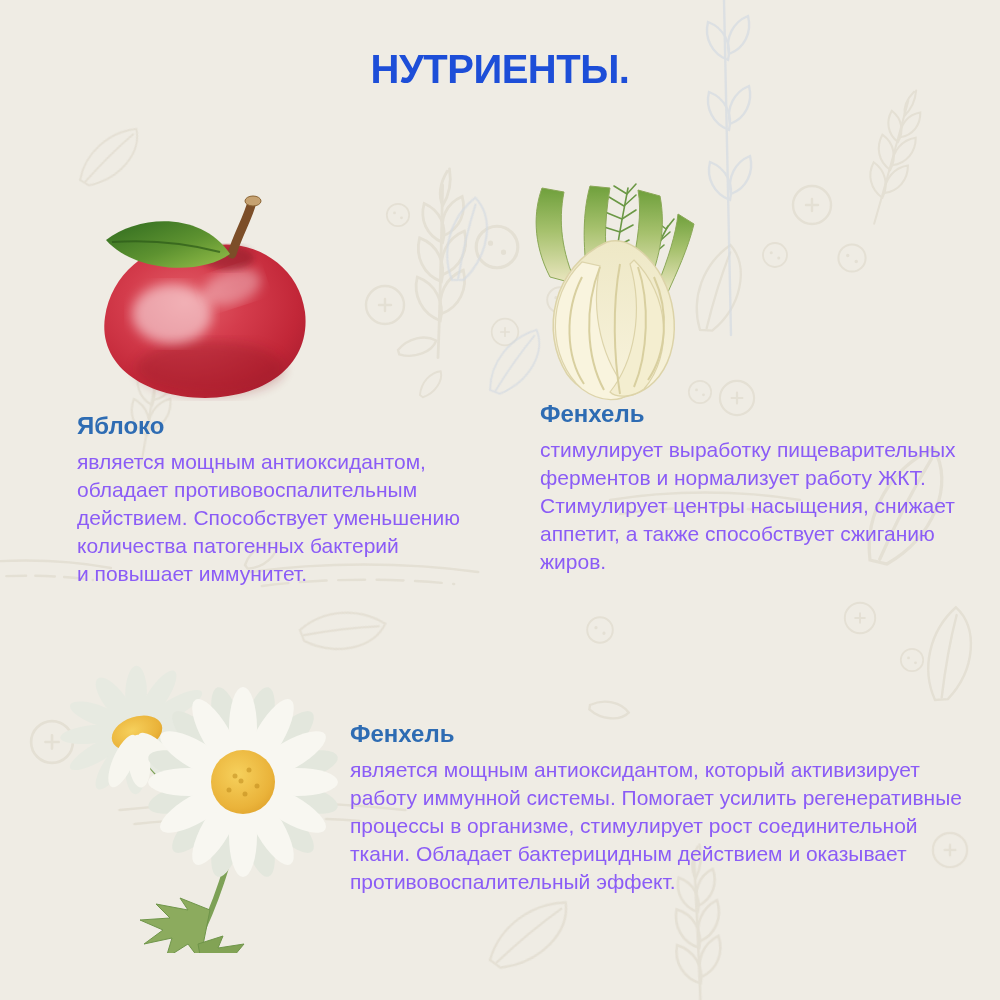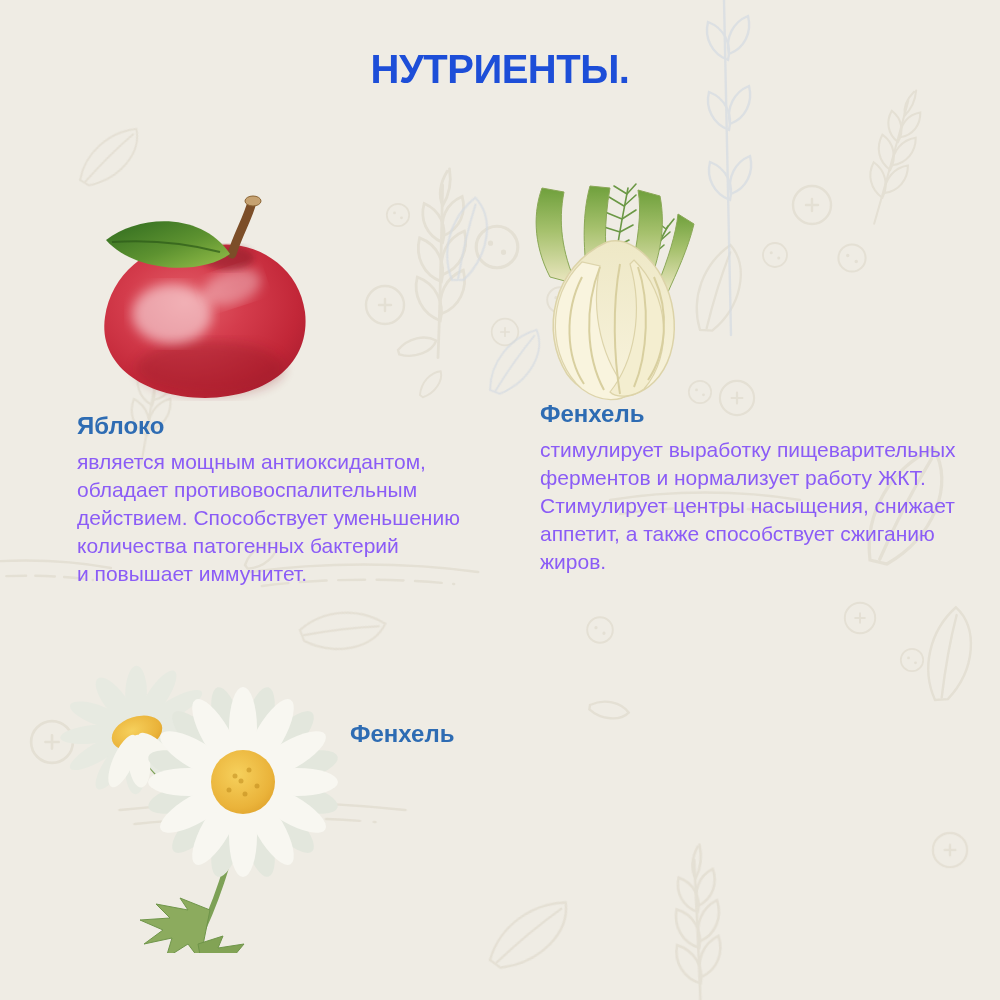--- a/index.html
+++ b/index.html
@@ -299,15 +299,20 @@
     <h2>Фенхель</h2>
     <p>стимулирует выработку пищеварительных
 ферментов и нормализует работу ЖКТ.
 Стимулирует центры насыщения, снижает
 аппетит, а также способствует сжиганию
 жиров.</p>
   </section>
 
   <section class="sec sec-chamomile">
     <h2>Фенхель</h2>
+    <p>является мощным антиоксидантом, который активизирует
+работу иммунной системы. Помогает усилить регенеративные
+процессы в организме, стимулирует рост соединительной
+ткани. Обладает бактерицидным действием и оказывает
+противовоспалительный эффект.</p>
   </section>
 
 </div>
 
 </body></html>

